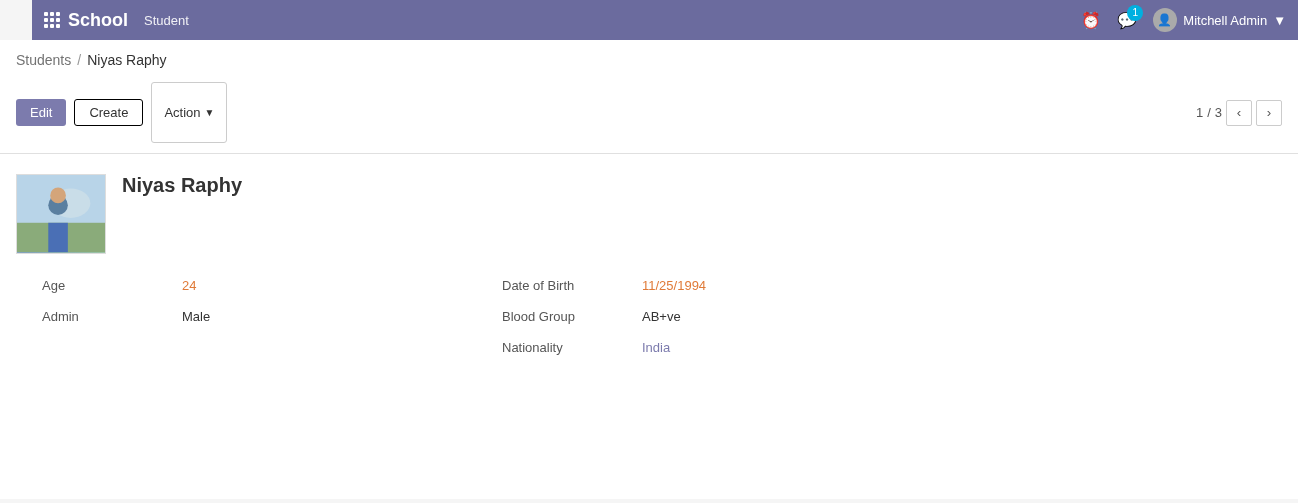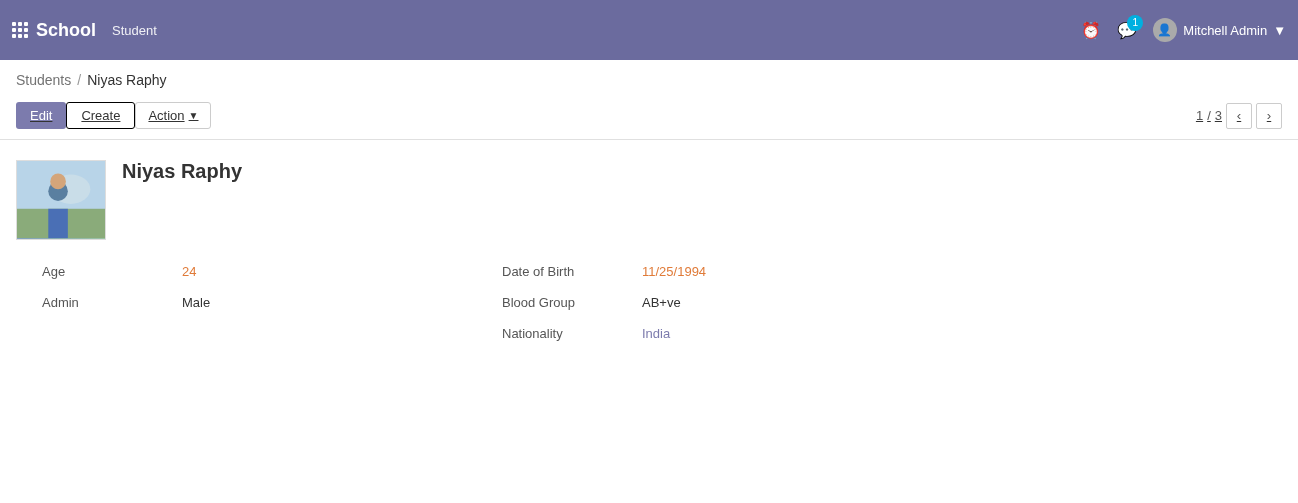--- a/index.html
+++ b/index.html
@@ -2,25 +2,26 @@
 <html><head>
   <meta charset="utf-8">
   <style>
     * { box-sizing: border-box; margin: 0; padding: 0; }
     body { font-family: Arial, sans-serif; font-size: 14px; background: #f5f5f5; color: #333; }
 
     
     .header {
       background: #6b6b9e;
       color: white;
-      height: 60px;
+      height: 40px;
       display: flex;
       align-items: center;
       padding: 0 12px;
       gap: 16px;
+      margin-left: 32px;
     }
     .header-logo {
       display: flex;
       align-items: center;
       gap: 8px;
       font-size: 18px;
       font-weight: bold;
     }
     .grid-icon {
       display: grid;
@@ -109,22 +110,22 @@
     }
     .breadcrumb-current {
       color: #333;
     }
 
     
     .toolbar {
       padding: 6px 16px 10px;
       display: flex;
       align-items: center;
-      background: white;
-      text-decoration: underline;
+      gap: 8px;
+      background: white;
     }
     .btn-edit {
       background: #7c7bad;
       color: white;
       border: none;
       padding: 6px 14px;
       border-radius: 3px;
       cursor: pointer;
       font-size: 13px;
     }
@@ -134,21 +135,21 @@
       border: 1px solid #000000;
       padding: 5px 14px;
       border-radius: 3px;
       cursor: pointer;
       font-size: 13px;
     }
     .btn-action {
       background: white;
       color: #333;
       border: 1px solid #ccc;
-      padding: 5px 12px;
+      padding: 22px 12px;
       border-radius: 3px;
       cursor: pointer;
       font-size: 13px;
       display: flex;
       align-items: center;
       gap: 4px;
     }
     .btn-action .caret {
       font-size: 10px;
     }

